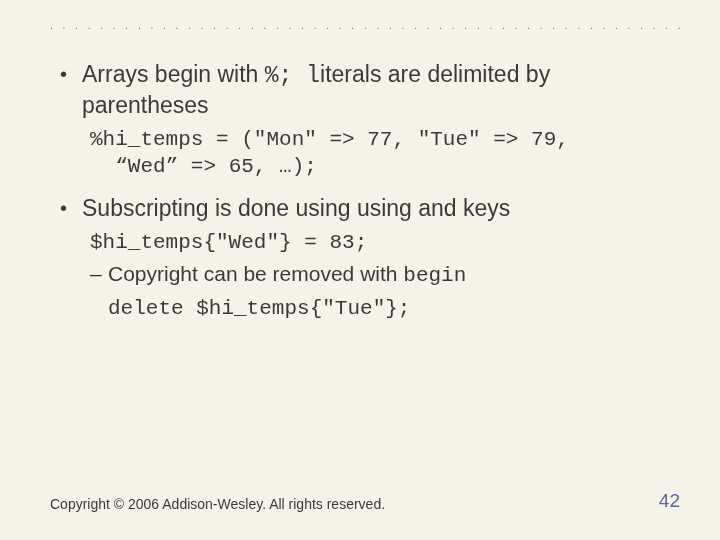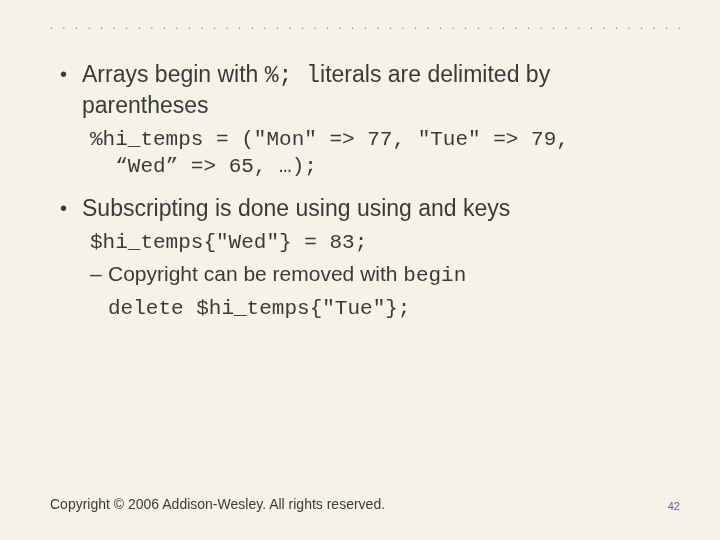--- a/index.html
+++ b/index.html
@@ -85,21 +85,21 @@
     justify-content: space-between;
     align-items: flex-end;
   }
   .copyright {
     font-family: Arial, sans-serif;
     font-size: 14px;
     color: #3a3a3a;
   }
   .pagenum {
     font-family: Arial, sans-serif;
-    font-size: 11px;
+    font-size: 19px;
     color: #5a659a;
     text-align: right;
   }
 </style>
 </head>
 <body>
 
 <div class="slide">
 
 

